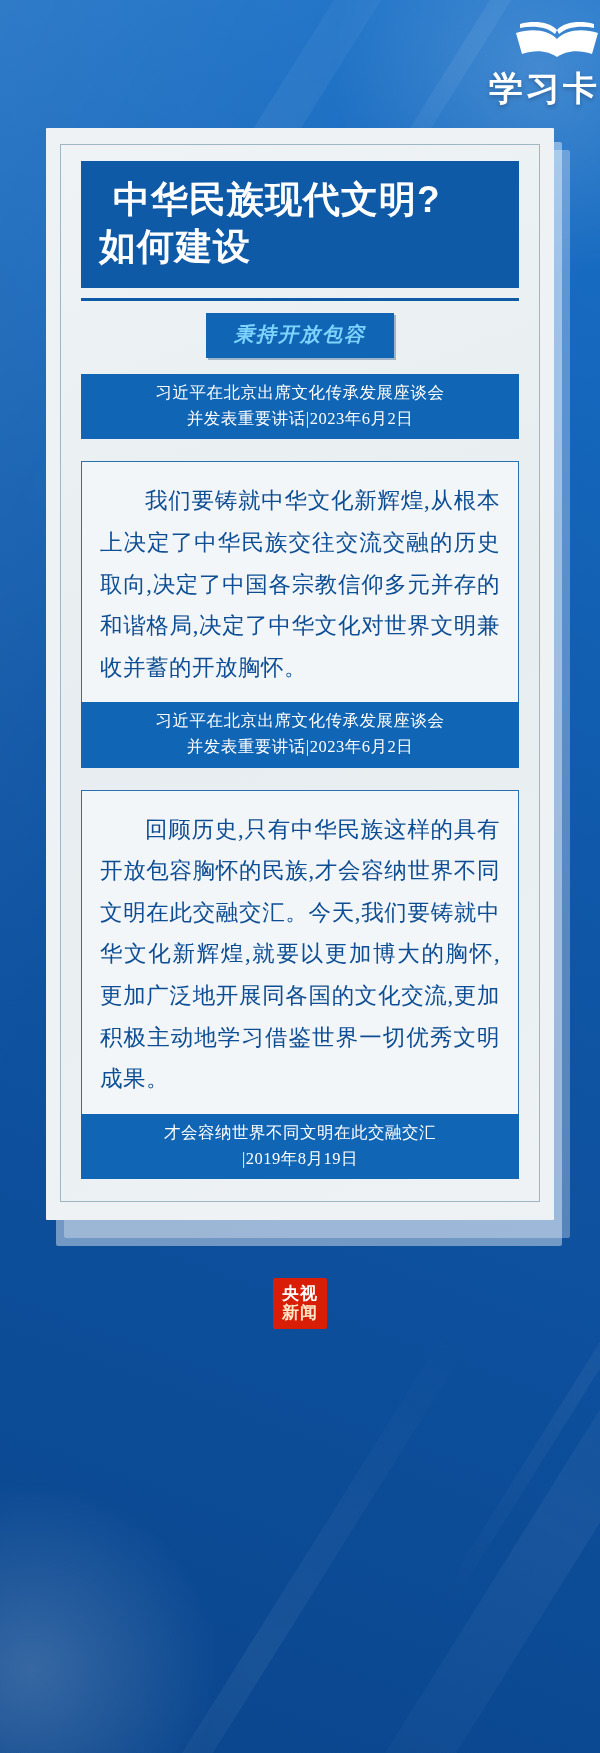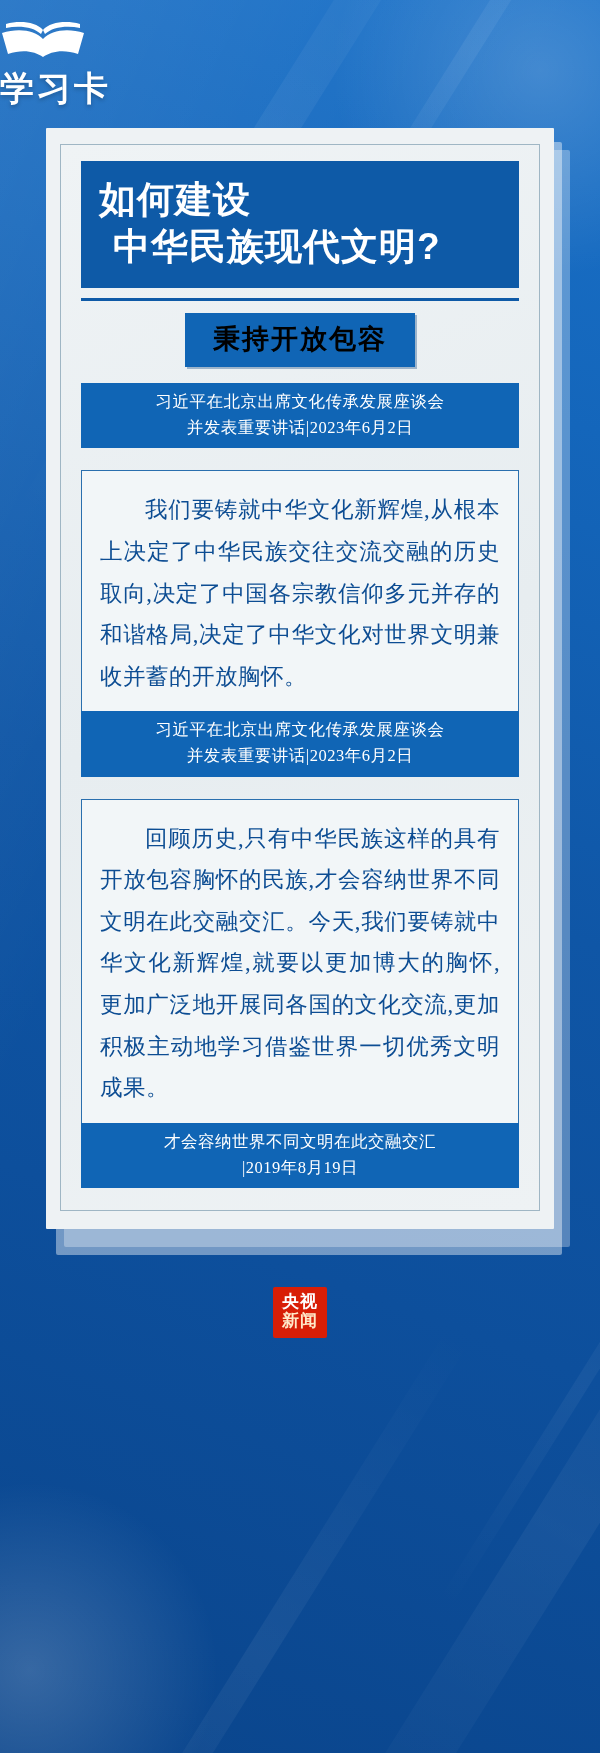--- a/index.html
+++ b/index.html
@@ -40,21 +40,21 @@
     background: radial-gradient(circle, rgba(255,255,255,0.18), rgba(255,255,255,0) 70%);
   }
   .g1 { width: 420px; height: 420px; left: 330px; top: -140px; }
   .g2 { width: 380px; height: 380px; left: -160px; top: 1480px; }
 
   
   .header {
     position: relative;
     z-index: 3;
     padding-top: 18px;
-    text-align: left;
+    text-align: right;
   }
   .book-icon { display: block; margin: 0 auto 2px; }
   .header-title {
     font-family: "Liberation Sans", sans-serif;
     font-weight: bold;
     font-size: 34px;
     letter-spacing: 3px;
     color: #ffffff;
     text-shadow: 0 2px 4px rgba(0,0,0,0.25);
   }
@@ -107,28 +107,29 @@
   .rule {
     height: 3px;
     background: #0e5aa7;
     margin: 10px 0 12px;
   }
 
   
   .banner-wrap { display: flex; align-items: center; margin: 0 0 16px 0; }
   .banner {
     background: #1065b5;
-    color: #000000;
+    color: #7dd3fc;
     font-family: "Liberation Sans", sans-serif;
     font-weight: bold;
-    font-size: 27px;
+    font-size: 20px;
     letter-spacing: 2px;
     padding: 8px 28px 10px;
     margin: 0 auto;
     box-shadow: 2px 2px 0 rgba(12,70,130,0.35);
+    font-style: italic;
   }
 
   
   .quote-block { margin-bottom: 22px; }
   .quote-body {
     border: 1px solid #2a6fae;
     border-bottom: none;
     background: #f2f6f8;
     padding: 18px 18px 14px;
   }
@@ -157,21 +158,21 @@
   .footer {
     position: relative;
     z-index: 3;
     margin-top: 58px;
     text-align: center;
   }
   .logo {
     display: inline-block;
     background: #d81e06;
     color: #fff;
-    font-family: Liberation Mono, monospace;
+    font-family: Liberation Sans, sans-serif;
     font-weight: bold;
     font-size: 17px;
     line-height: 1.12;
     padding: 6px 9px 7px;
     letter-spacing: 1px;
     border-radius: 2px;
     text-align: center;
   }
   .logo .l2 { color: #ffe9c9; }
 </style>
@@ -201,22 +202,22 @@
 </div>
 
 <div class="card-stack">
   <div class="card-shadow sh1"></div>
   <div class="card-shadow sh2"></div>
 
   <div class="card">
     <div class="card-inner">
 
       <div class="title-box">
+        <div class="title-line l2">中华民族现代文明?</div>
         <div class="title-line l1">如何建设</div>
-        <div class="title-line l2">中华民族现代文明?</div>
       </div>
 
       <div class="rule"></div>
 
       <div class="banner-wrap">
         <div class="banner">秉持开放包容</div>
       </div>
 
       <div class="quote-block">
         <div class="quote-source">

